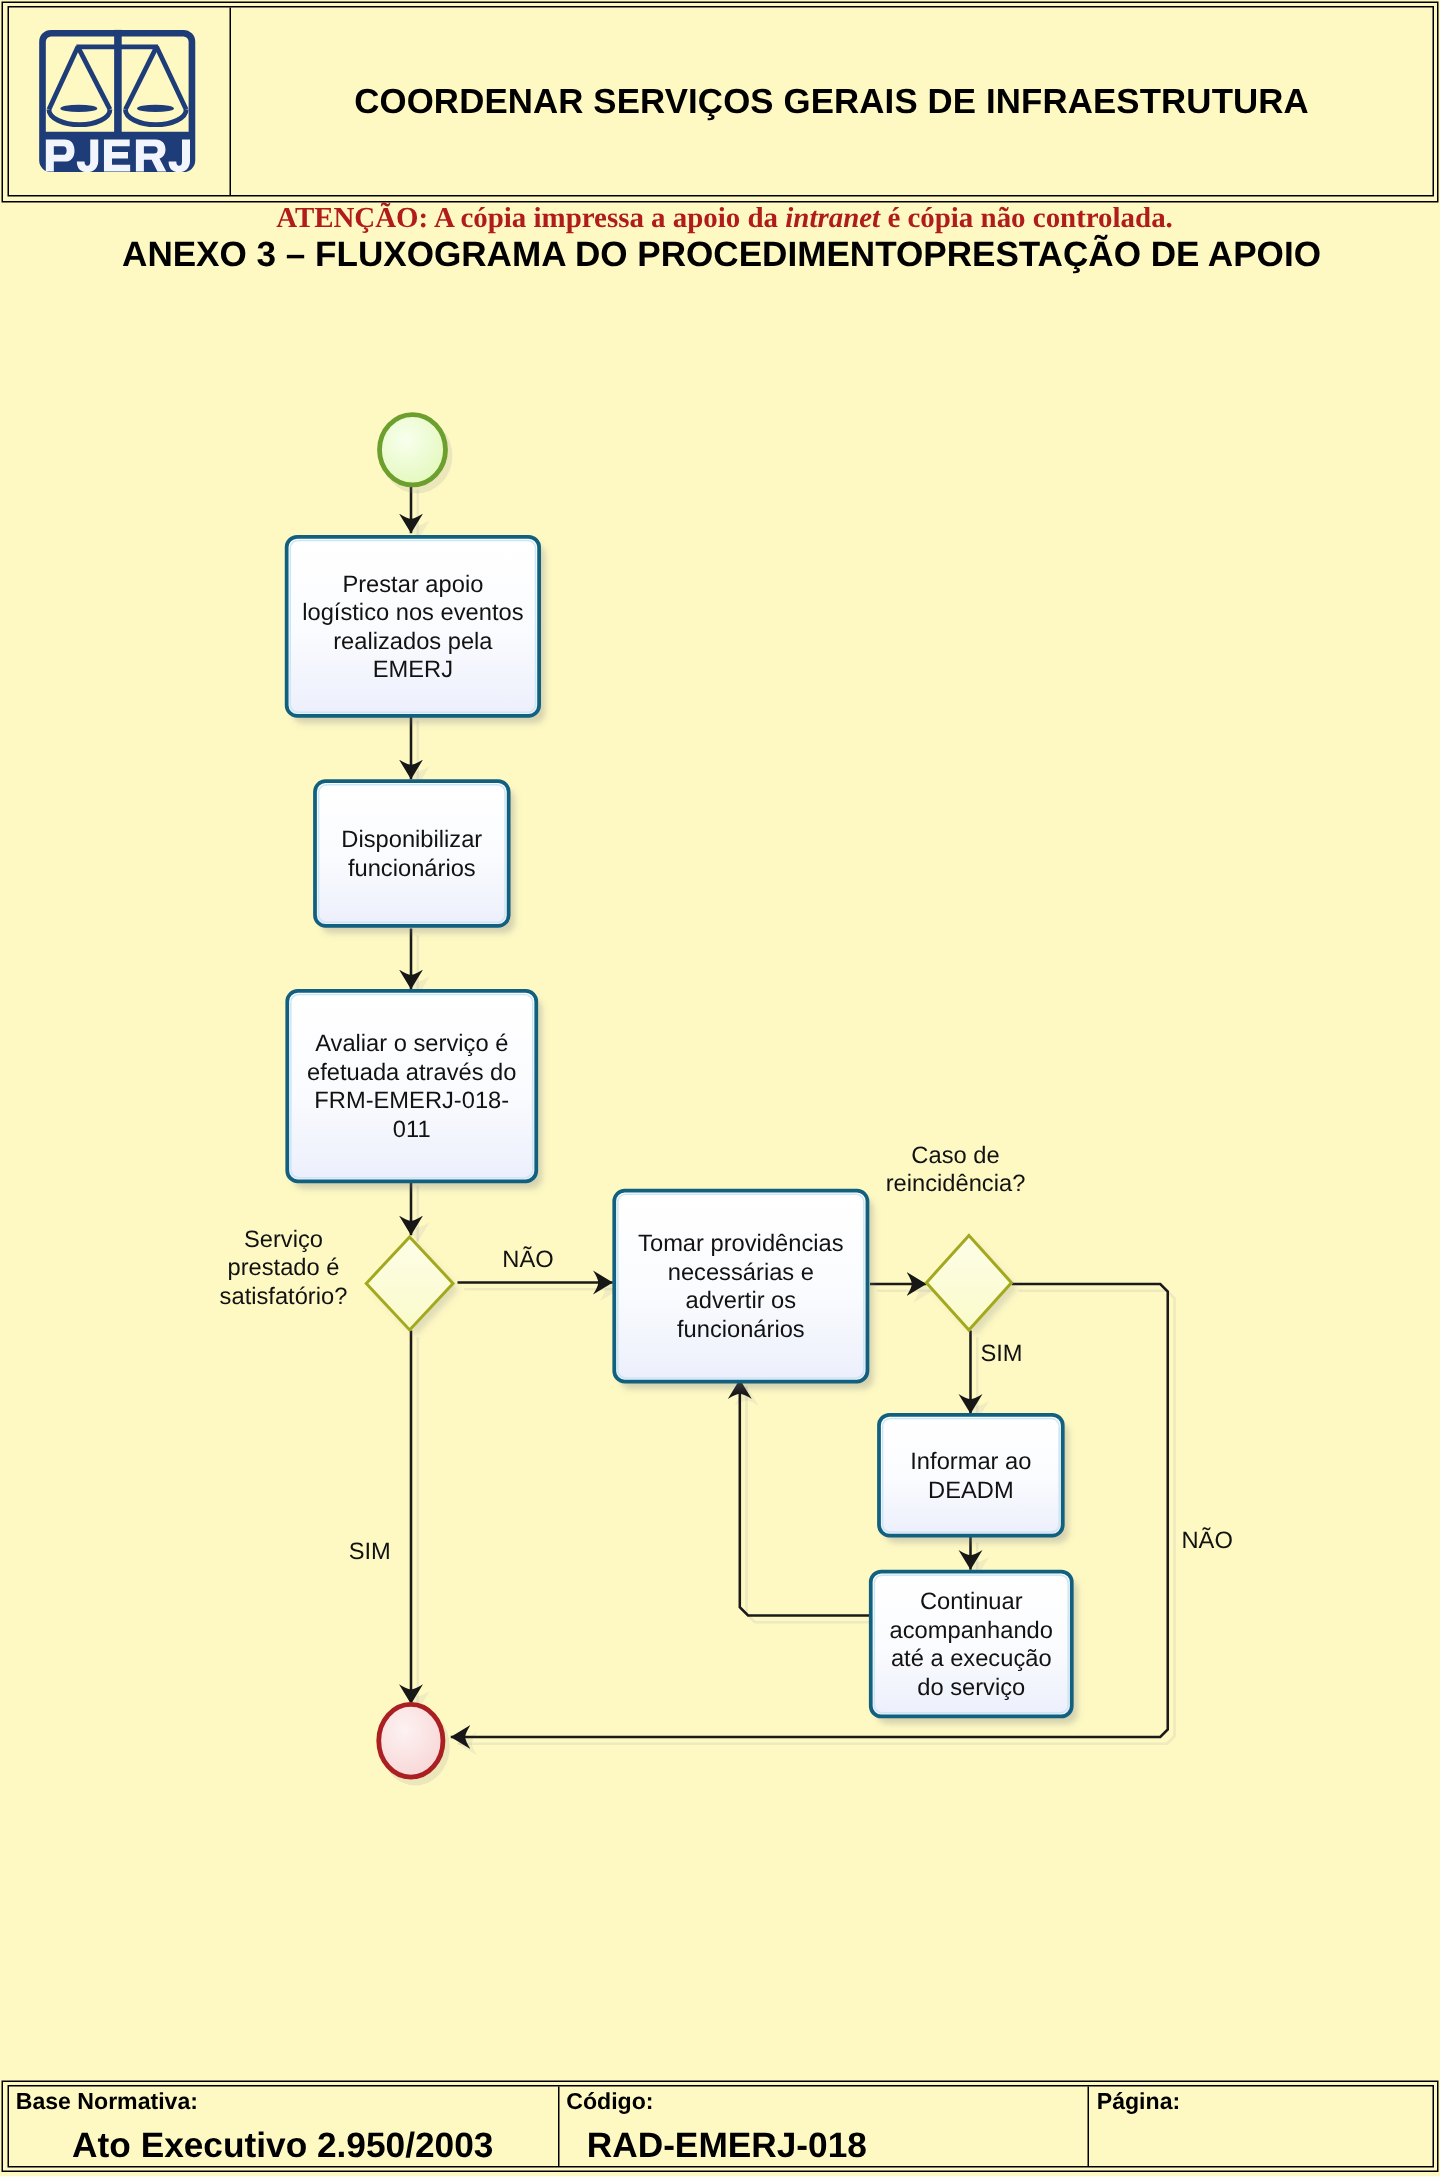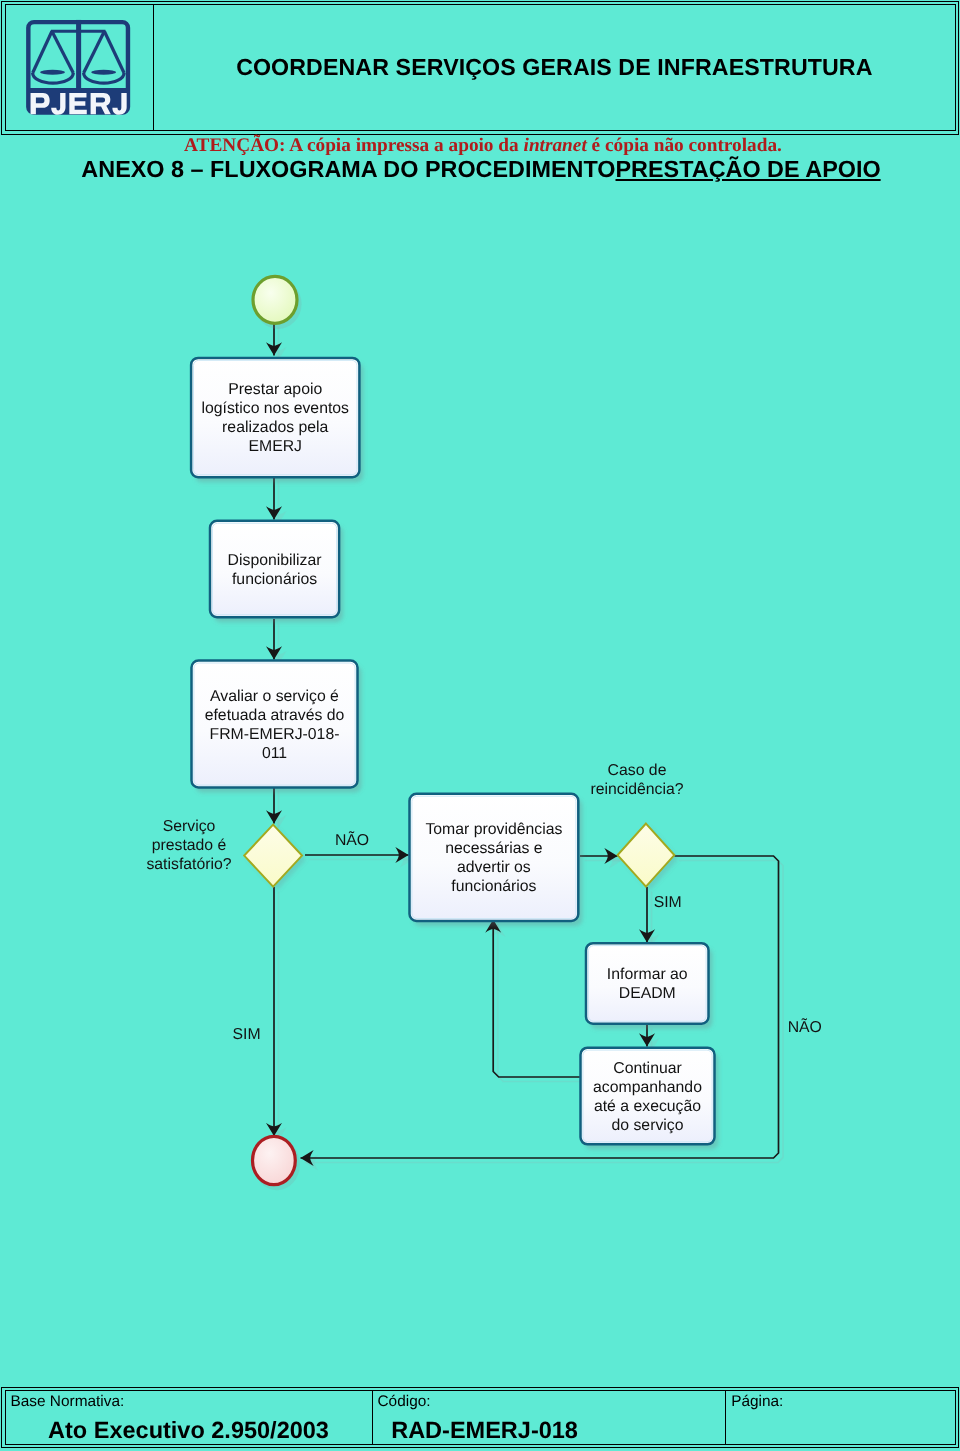--- a/index.html
+++ b/index.html
@@ -1,48 +1,48 @@
 <!DOCTYPE html>
 <html><head>
 <meta charset="utf-8">
 <style>
   html,body{margin:0;padding:0;background:#ffffff;}
   body{width:960px;height:1451px;font-family:"Liberation Sans",sans-serif;overflow:hidden;position:relative;
         -webkit-font-smoothing:antialiased;text-rendering:geometricPrecision;}
-  .page{position:absolute;left:0;top:0;width:960px;height:1451px;background:#5eead4;}
+  .page{position:absolute;left:0;top:0;width:960px;height:1451px;background:#fef9c3;}
 
   
   .hdr-outer{position:absolute;left:1.1px;top:1.1px;width:957.5px;height:133.5px;box-sizing:border-box;border:1.4px solid #000;}
   .hdr-table{position:absolute;left:4.5px;top:3.6px;width:951.5px;height:127.75px;box-sizing:border-box;
              border:1.5px solid #000;}
   .hdr-logo-cell{position:absolute;left:0;top:0;width:148.2px;height:100%;
                  border-right:1.6px solid #000;box-sizing:border-box;}
   .hdr-title-cell{position:absolute;left:148.2px;top:0.2px;right:0;height:100%;
                   display:flex;align-items:center;justify-content:center;box-sizing:border-box;}
   .hdr-title{font-size:23.2px;font-weight:bold;color:#000;letter-spacing:0.1px;white-space:nowrap;}
 
   .logo{position:absolute;left:18.95px;top:14.1px;width:108.3px;height:96.65px;}
 
   
   .notice{position:absolute;left:3px;top:135px;width:960px;text-align:center;
           font-family:"Liberation Serif",serif;font-weight:bold;font-size:19.3px;color:#b01c1c;}
   .notice i{font-style:italic;}
   .annex{position:absolute;left:1px;top:156.2px;width:960px;text-align:center;
          font-size:23.4px;font-weight:bold;color:#000;}
-  .annex .hl{text-decoration:underline;}
+  .annex .hl{}
 
   
   .flow{position:absolute;left:0;top:0;width:960px;height:1451px;}
 
   
   .ftr-outer{position:absolute;left:1.1px;top:1386.8px;width:957.5px;height:61.4px;box-sizing:border-box;border:1.4px solid #000;}
   .ftr{position:absolute;left:4.5px;top:1389.5px;width:951.5px;height:55.8px;box-sizing:border-box;border:1.5px solid #000;}
   .ftr-cell{position:absolute;top:0;height:100%;box-sizing:border-box;}
   .ftr-cell + .ftr-cell{border-left:1.6px solid #000;}
-  .ftr-lab{position:absolute;left:5px;top:3.5px;font-size:15.4px;font-weight:normal;color:#000;line-height:1;}
+  .ftr-lab{position:absolute;left:5px;top:3.5px;font-size:15.4px;font-weight:bold;color:#000;line-height:1;}
   .ftr-val{position:absolute;left:0;right:0;bottom:2px;text-align:center;font-size:23.5px;font-weight:bold;color:#000;line-height:1.05;margin-top:24px;}
 </style>
 </head>
 <body>
 
 <div class="page">
 
   <div class="hdr-outer"></div>
   <div class="hdr-table">
     <div class="hdr-logo-cell">
@@ -90,21 +90,21 @@
         </g>
       </svg>
     </div>
     <div class="hdr-title-cell">
       <div class="hdr-title">COORDENAR SERVIÇOS GERAIS DE INFRAESTRUTURA</div>
     </div>
   </div>
 
   <div class="notice"><span>ATENÇÃO: A cópia impressa a apoio da </span><i>intranet</i><span> é cópia não controlada.</span></div>
 
-  <div class="annex"><span>ANEXO 8 – FLUXOGRAMA DO PROCEDIMENTO</span><span class="hl">PRESTAÇÃO DE APOIO</span></div>
+  <div class="annex"><span>ANEXO 3 – FLUXOGRAMA DO PROCEDIMENTO</span><span class="hl">PRESTAÇÃO DE APOIO</span></div>
 
   <svg class="flow" viewBox="0 0 960 1451">
     <defs>
       <linearGradient id="gProc" x1="0" y1="0" x2="0" y2="1">
         <stop offset="0%" stop-color="#ffffff"></stop>
         <stop offset="55%" stop-color="#fafbfe"></stop>
         <stop offset="100%" stop-color="#eceffc"></stop>
       </linearGradient>
       <linearGradient id="gDec" x1="0" y1="0" x2="0" y2="1">
         <stop offset="0%" stop-color="#fdfde8"></stop>

